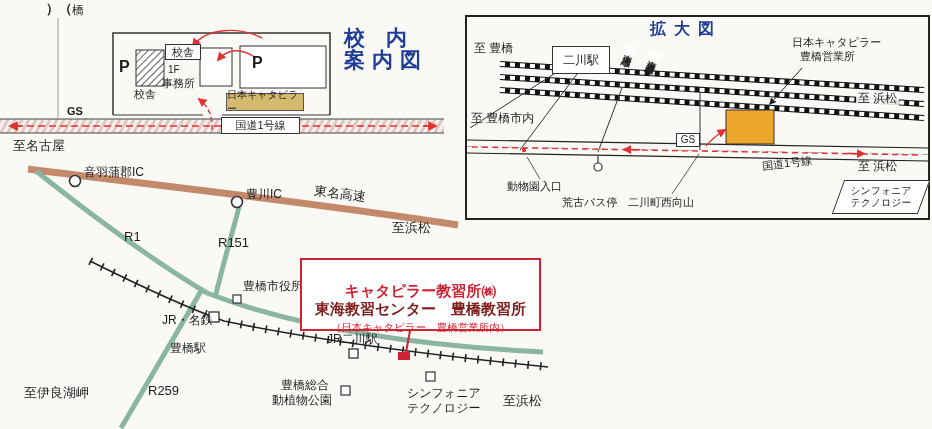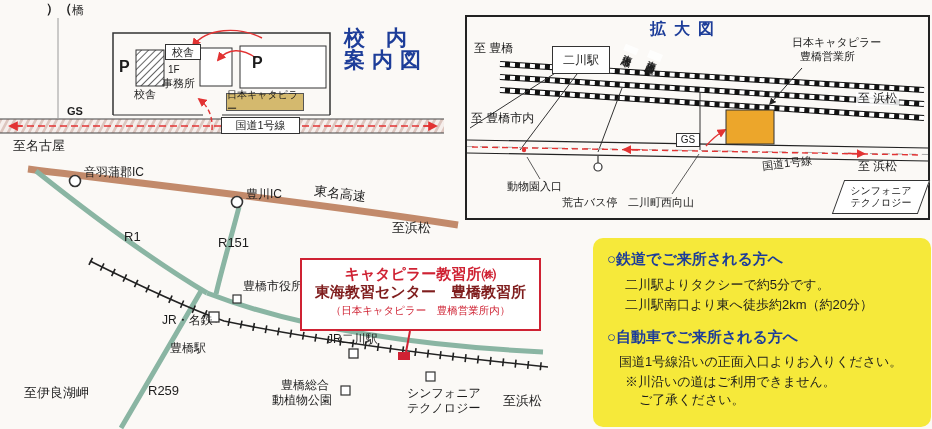--- a/index.html
+++ b/index.html
@@ -13,21 +13,21 @@
   .b{font-weight:bold}
   .blue{color:#1d3d99}
   .wbg{background:rgba(255,255,255,.85);padding:0 2px}
   .labelbox{position:absolute;background:#fff;border:1px solid #333;display:flex;align-items:center;justify-content:center;text-align:center;line-height:1;color:#1c1c1c}
   .tanbox{position:absolute;background:#d4b96e;border:1px solid #555;display:flex;align-items:center;justify-content:center;color:#1c1c1c}
   .frame{position:absolute;border:2px solid #222;background:transparent}
   .vlabel{position:absolute;writing-mode:vertical-rl;font-size:10px;letter-spacing:1px;background:rgba(255,255,255,.78);padding:1px 0;transform:rotate(22deg);color:#1c1c1c}
   .para{position:absolute;left:838px;top:180px;width:86px;height:34px;border:1.5px solid #333;background:#fff;transform:skewX(-20deg)}
   .para-inner{width:100%;height:100%;transform:skewX(20deg);display:flex;flex-direction:column;align-items:center;justify-content:center;font-size:10px;line-height:1.25;color:#1c1c1c}
   .redbox{position:absolute;left:300px;top:258px;width:241px;height:73px;background:#fff;border:2.5px solid #cf2233;text-align:center}
-  .redbox .l1{margin-top:5px;font-size:15px;font-weight:bold;color:#cf2233;line-height:1.2}
+  .redbox .l1{margin-top:22px;font-size:15px;font-weight:bold;color:#cf2233;line-height:1.2}
   .redbox .l2{font-size:15px;font-weight:bold;color:#7f1d1d;line-height:1.25}
   .redbox .l3{font-size:10.5px;color:#cf2233;margin-top:2px}
   .yellowbox{position:absolute;left:593px;top:238px;width:338px;height:189px;background:#f6e93a;border-radius:10px}
 </style>
 </head>
 <body>
 
 <div id="stage">
 
   <svg id="gfx" width="932" height="429" viewBox="0 0 932 429">
@@ -173,23 +173,14 @@
   <div class="lbl s12" style="left:407px;top:387px">シンフォニア</div>
   <div class="lbl s12" style="left:407px;top:402px">テクノロジー</div>
   <div class="lbl s13" style="left:503px;top:394px">至浜松</div>
 
   <div class="redbox">
     <div class="l1">キャタピラー教習所㈱</div>
     <div class="l2">東海教習センター　豊橋教習所</div>
     <div class="l3">（日本キャタピラー　豊橋営業所内）</div>
   </div>
 
-  <div class="yellowbox">
-    <div class="lbl s15 b blue" style="left:14px;top:12px">○鉄道でご来所される方へ</div>
-    <div class="lbl s13" style="left:32px;top:40px">二川駅よりタクシーで約5分です。</div>
-    <div class="lbl s13" style="left:32px;top:60px">二川駅南口より東へ徒歩約2km（約20分）</div>
-    <div class="lbl s15 b blue" style="left:14px;top:90px">○自動車でご来所される方へ</div>
-    <div class="lbl s13" style="left:26px;top:117px">国道1号線沿いの正面入口よりお入りください。</div>
-    <div class="lbl s13" style="left:32px;top:137px">※川沿いの道はご利用できません。</div>
-    <div class="lbl s13" style="left:46px;top:155px">ご了承ください。</div>
-  </div>
 
 </div>
 
 </body></html>

